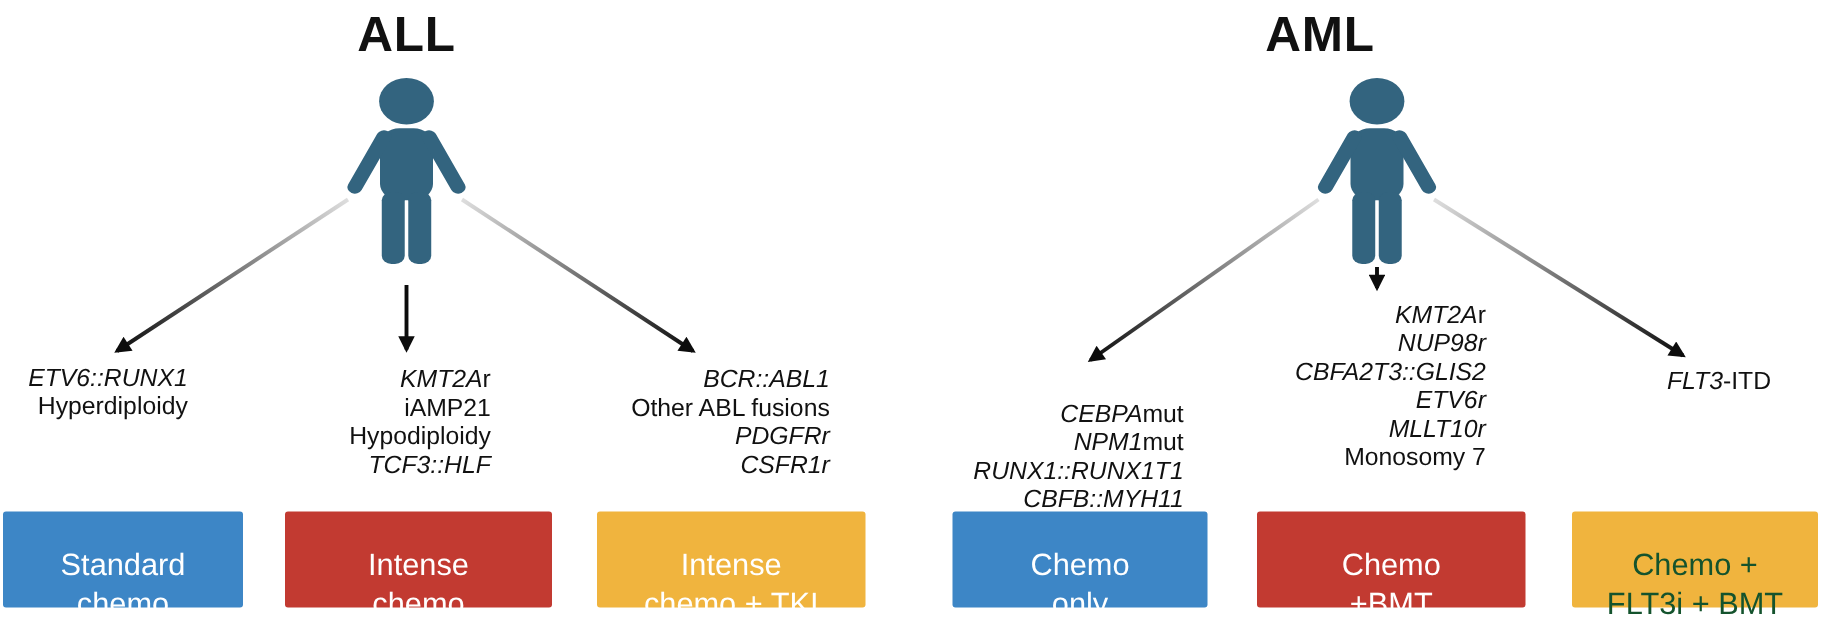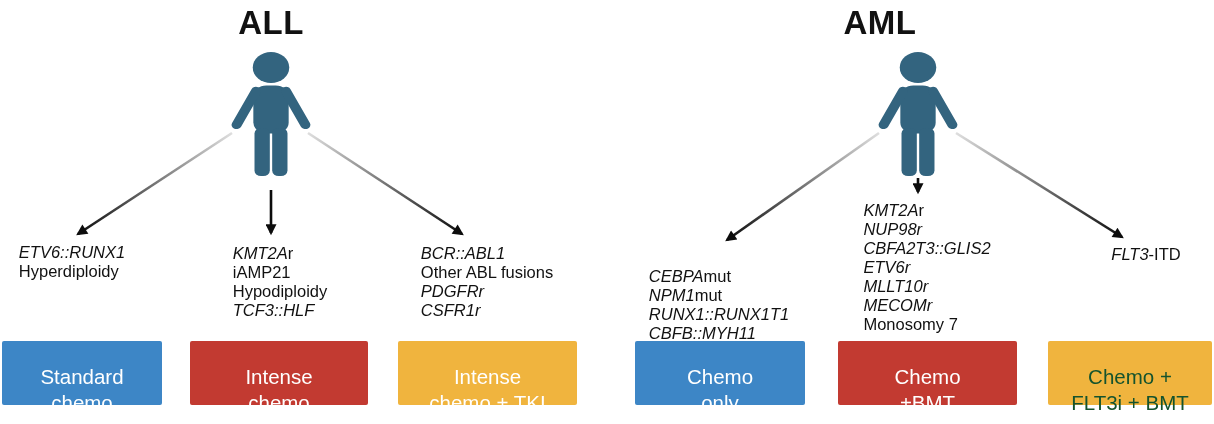--- a/index.html
+++ b/index.html
@@ -11,21 +11,21 @@
     position:absolute;top:4px;transform:translateX(-50%);
     font-size:33px;font-weight:700;letter-spacing:.5px;white-space:nowrap;
   }
   #title-all{left:271px;}
   #title-aml{left:880px;}
   .person{position:absolute;top:52px;width:106px;height:124px;transform:translateX(-50%);}
   #person-all{left:271px;}
   #person-aml{left:918px;}
   .arrows{position:absolute;left:0;top:0;width:1214px;height:424px;}
   .genes{
-    position:absolute;transform:translateX(-50%);text-align:left;
+    position:absolute;transform:translateX(-50%);text-align:right;
     font-size:16.5px;line-height:19px;white-space:nowrap;font-weight:500;
   }
   .gline{white-space:nowrap;}
   .it{font-style:italic;}
   #g-all-0{left:72px;top:243px;}
   #g-all-1{left:280px;top:244px;}
   #g-all-2{left:487px;top:244px;}
   #g-aml-0{left:719px;top:267px;}
   #g-aml-1{left:927px;top:201px;}
   #g-aml-2{left:1146px;top:245px;}
@@ -132,21 +132,20 @@
       <div class="gline"><span class="it">NPM1</span><span>mut</span></div>
       <div class="gline"><span class="it">RUNX1::RUNX1T1</span></div>
       <div class="gline"><span class="it">CBFB::MYH11</span></div>
     </div>
   <div class="genes" id="g-aml-1">
       <div class="gline"><span class="it">KMT2A</span><span>r</span></div>
       <div class="gline"><span class="it">NUP98r</span></div>
       <div class="gline"><span class="it">CBFA2T3::GLIS2</span></div>
       <div class="gline"><span class="it">ETV6r</span></div>
       <div class="gline"><span class="it">MLLT10r</span></div>
-      <div class="gline"><span class="it">MECOMr</span></div>
       <div class="gline"><span>Monosomy 7</span></div>
     </div>
   <div class="genes" id="g-aml-2">
       <div class="gline"><span class="it">FLT3</span><span>-ITD</span></div>
     </div>
 
   <div class="tbox" id="b-all-0" style="background: rgb(61, 134, 198); color: rgb(255, 255, 255);">
       <div>Standard</div>
       <div>chemo</div>
     </div>

